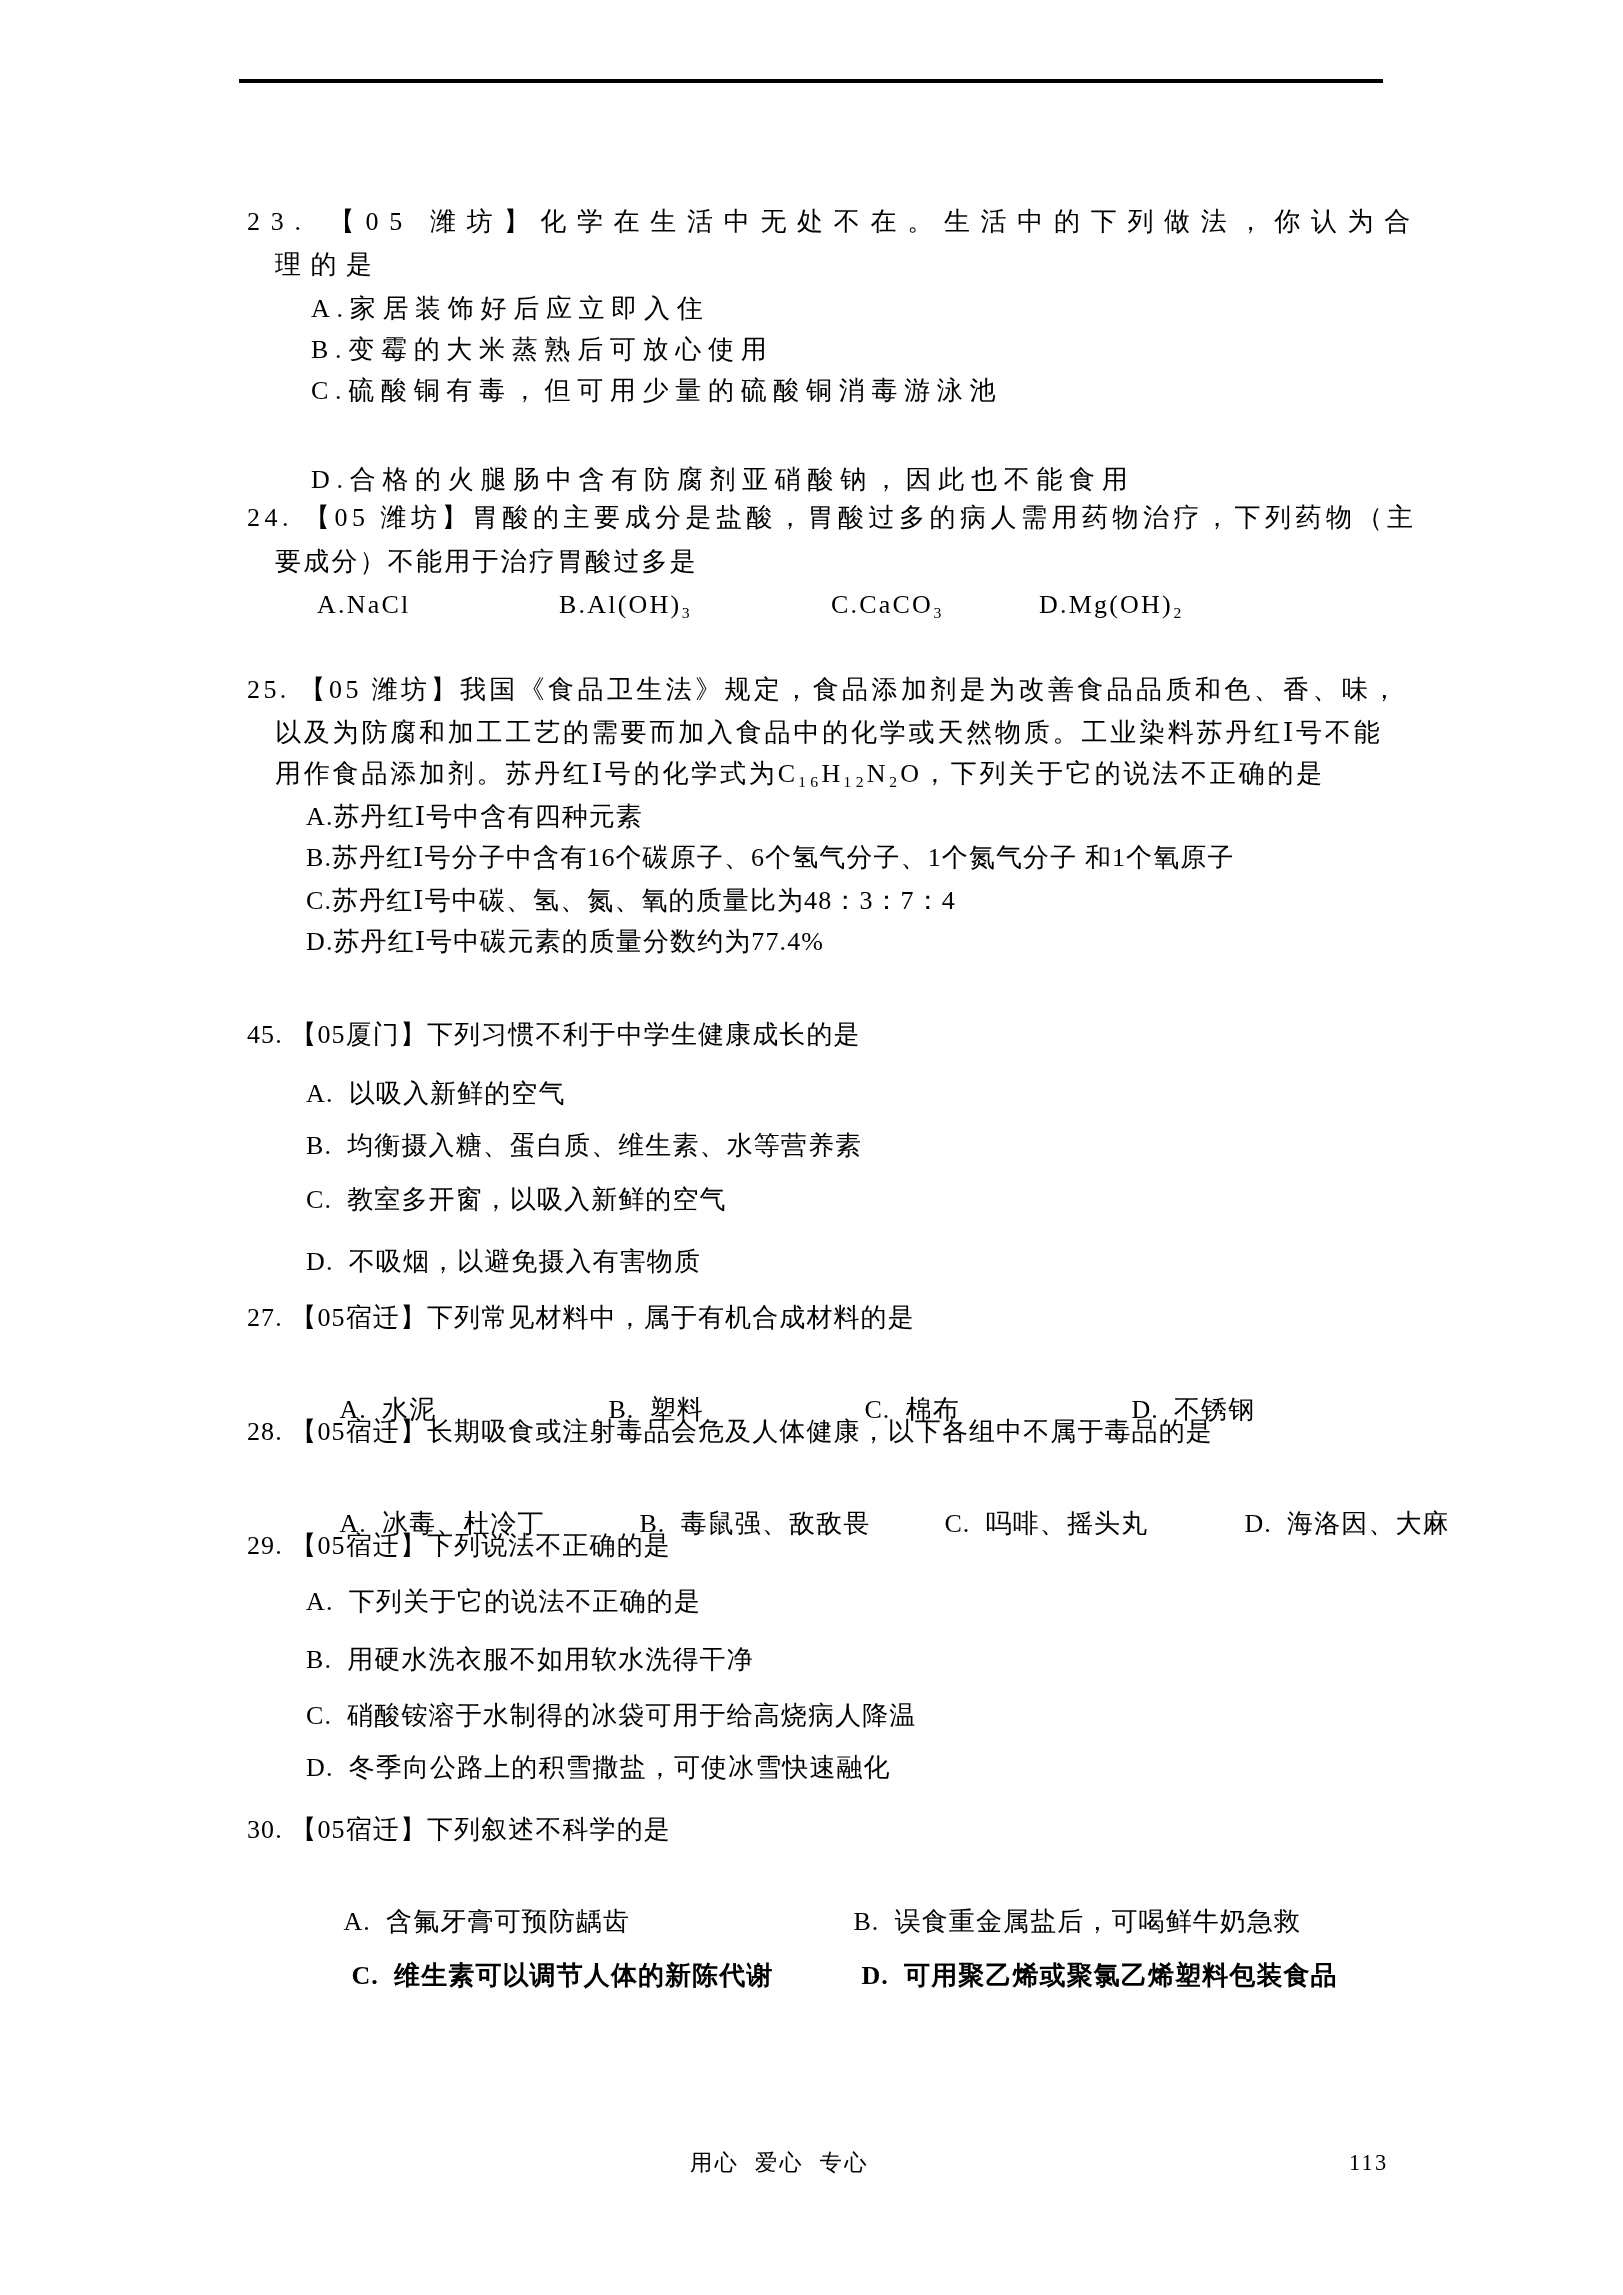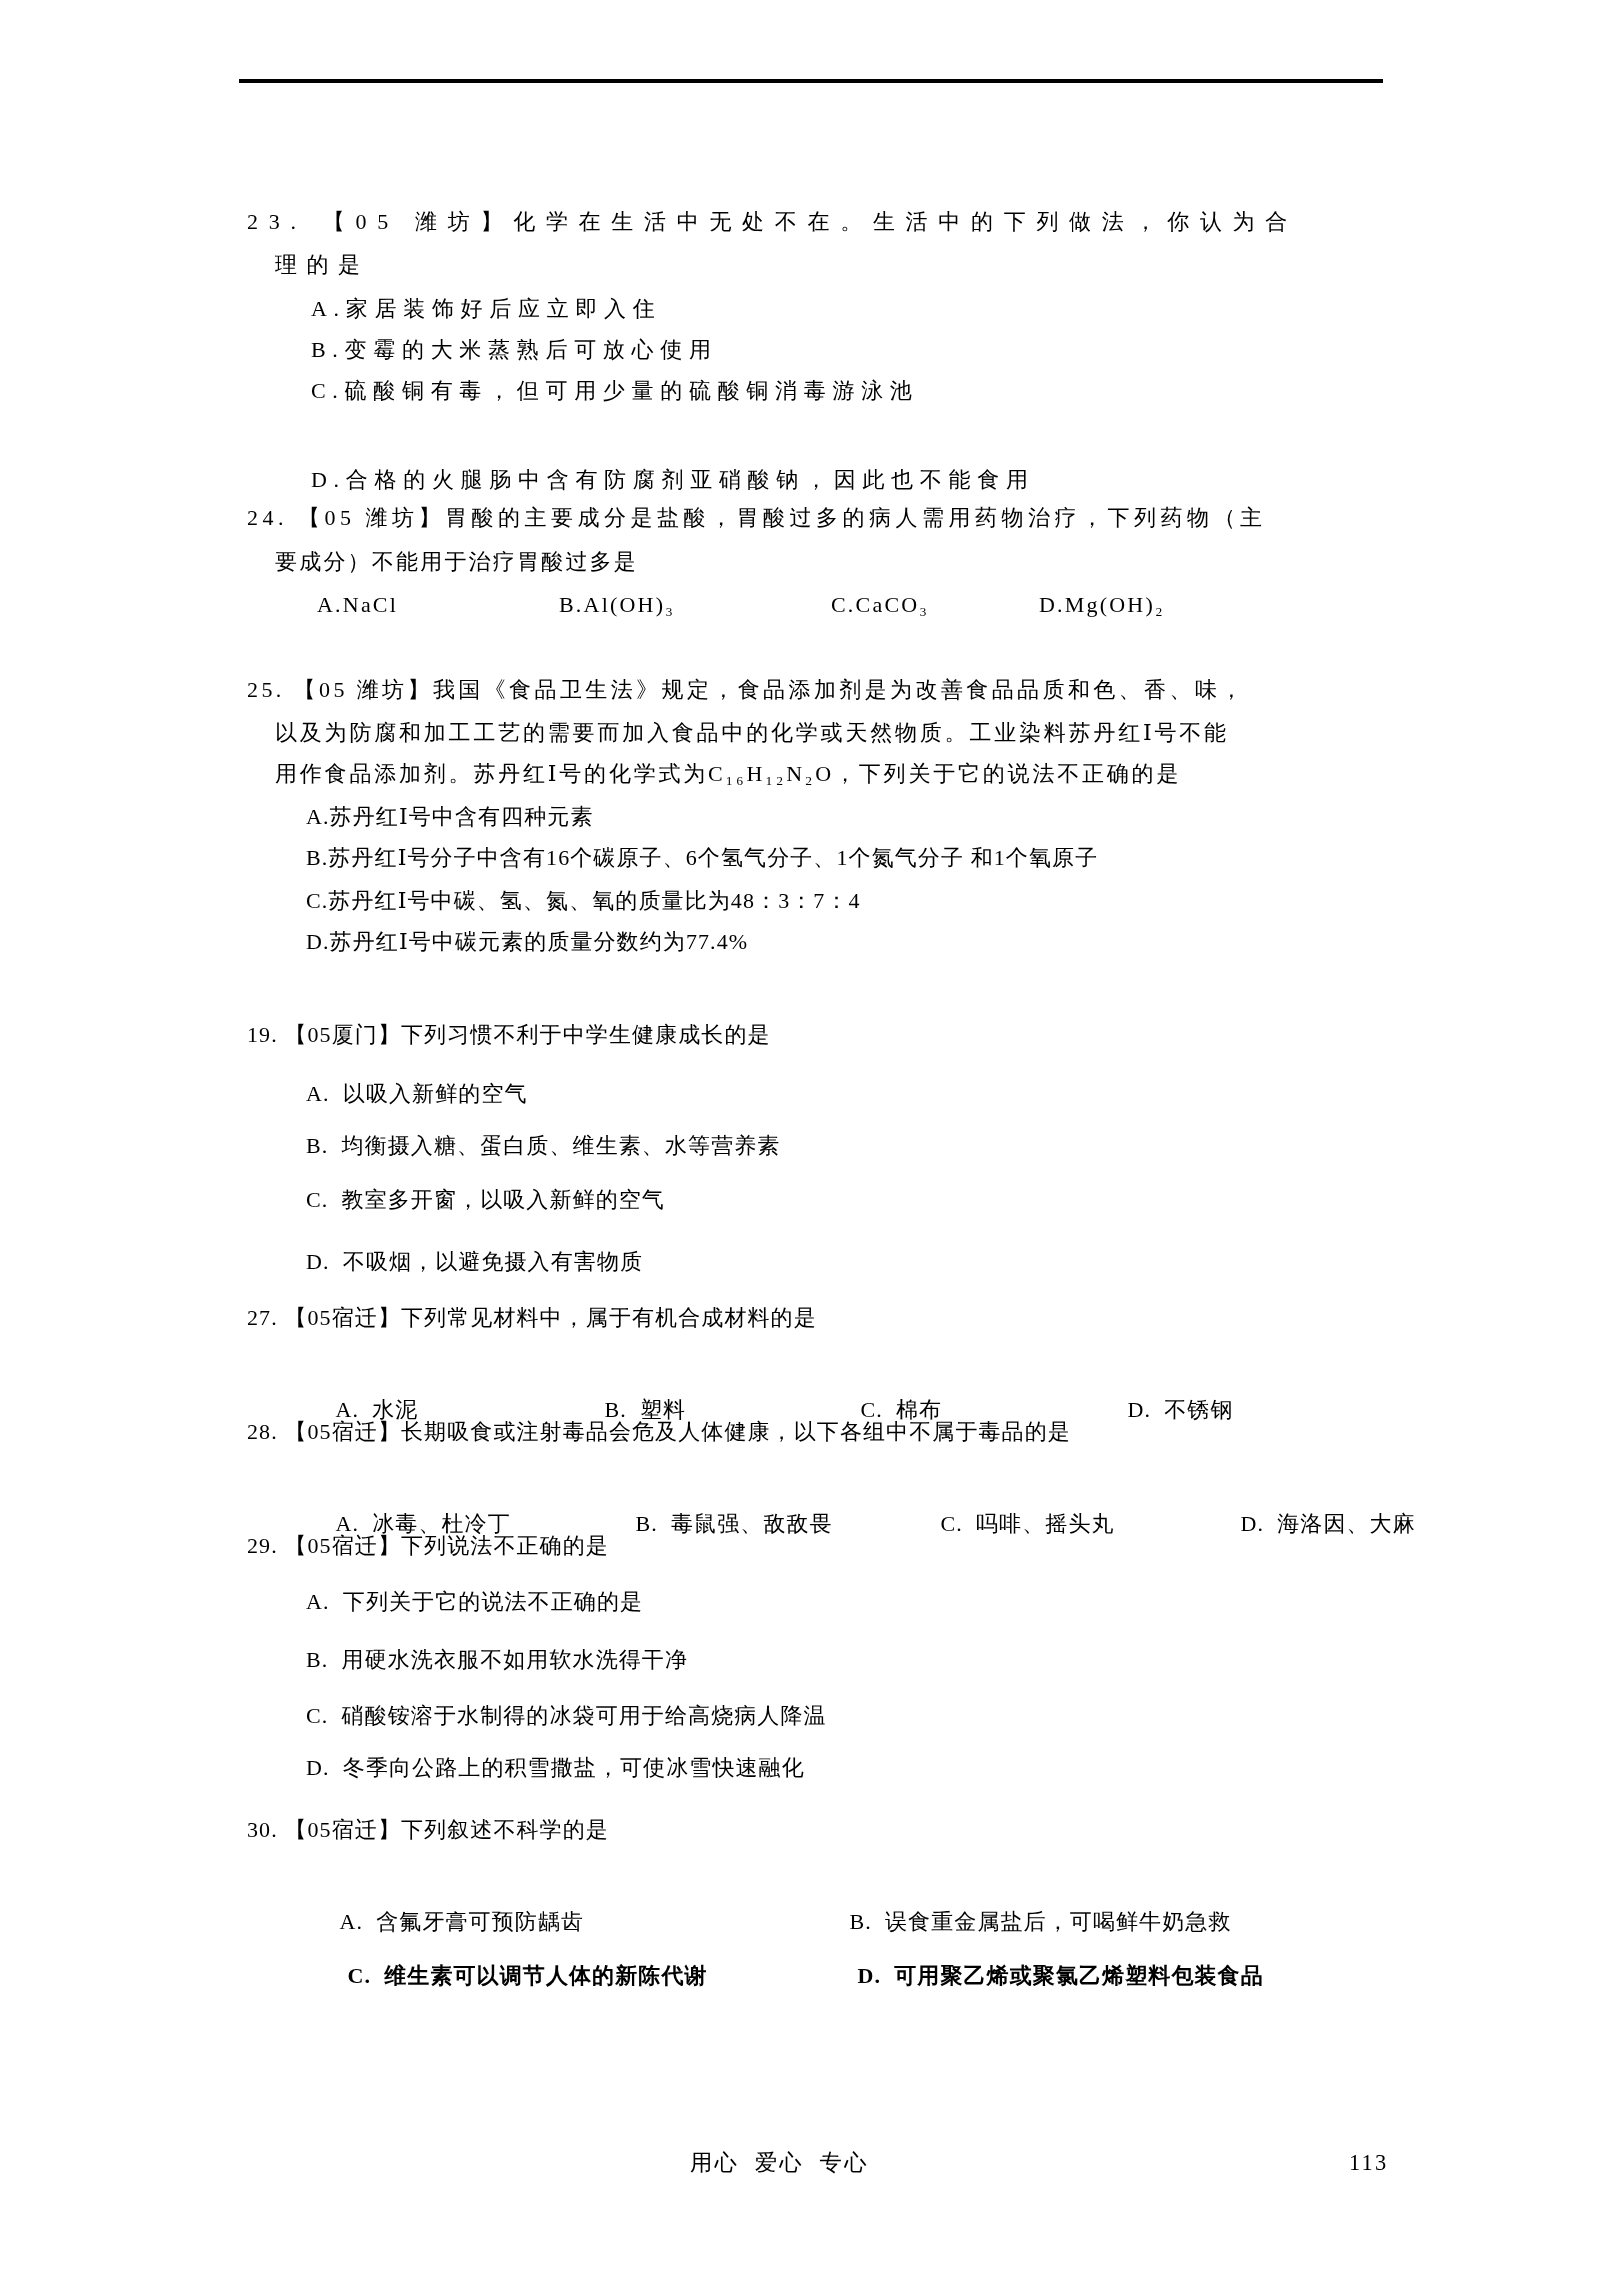--- a/index.html
+++ b/index.html
@@ -15,21 +15,21 @@
   .top-rule{
     position:absolute;
     left:239px;
     top:79px;
     width:1144px;
     height:3.9px;
     background:#000000;
   }
   .ln{
     position:absolute;
-    font-size:22px;
+    font-size:26px;
     line-height:34px;
     white-space:nowrap;
     color:#000;
   }
   .pre{white-space:pre;}
   .ls2{letter-spacing:1.1px;}
   .ls4{letter-spacing:2.2px;}
   .ls5{letter-spacing:2.8px;}
   .ls6{letter-spacing:3.4px;}
   .ls8{letter-spacing:4.5px;}
@@ -69,21 +69,21 @@
   </div>
 
   <div class="ln ls6" style="left:247px;top:673px;text-align:right;">25. 【05 潍坊】我国《食品卫生法》规定，食品添加剂是为改善食品品质和色、香、味，</div>
   <div class="ln ls5" style="left:275px;top:716px;">以及为防腐和加工工艺的需要而加入食品中的化学或天然物质。工业染料苏丹红Ⅰ号不能</div>
   <div class="ln ls5" style="left:275px;top:757px;">用作食品添加剂。苏丹红Ⅰ号的化学式为C₁₆H₁₂N₂O，下列关于它的说法不正确的是</div>
   <div class="ln ls2" style="left:306px;top:800px;">A.苏丹红Ⅰ号中含有四种元素</div>
   <div class="ln ls2" style="left:306px;top:841px;">B.苏丹红Ⅰ号分子中含有16个碳原子、6个氢气分子、1个氮气分子 和1个氧原子</div>
   <div class="ln ls2" style="left:306px;top:884px;">C.苏丹红Ⅰ号中碳、氢、氮、氧的质量比为48：3：7：4</div>
   <div class="ln ls2" style="left:306px;top:925px;">D.苏丹红Ⅰ号中碳元素的质量分数约为77.4%</div>
 
-  <div class="ln ls2" style="left:247px;top:1018px;">19. 【05厦门】下列习惯不利于中学生健康成长的是</div>
+  <div class="ln ls2" style="left:247px;top:1018px;">45. 【05厦门】下列习惯不利于中学生健康成长的是</div>
   <div class="ln ls2 pre" style="left:306px;top:1077px;">A.  以吸入新鲜的空气</div>
   <div class="ln ls2 pre" style="left:306px;top:1129px;">B.  均衡摄入糖、蛋白质、维生素、水等营养素</div>
   <div class="ln ls2 pre" style="left:306px;top:1183px;">C.  教室多开窗，以吸入新鲜的空气</div>
   <div class="ln ls2 pre" style="left:306px;top:1245px;">D.  不吸烟，以避免摄入有害物质</div>
 
   <div class="ln ls2" style="left:247px;top:1301px;">27. 【05宿迁】下列常见材料中，属于有机合成材料的是</div>
   <div class="ln ls2 pre" style="left:289px;top:1359px;">
     <span class="opt w444">A.  水泥</span><span class="opt w420">B.  塑料</span><span class="opt w440">C.  棉布</span><span class="opt">D.  不锈钢</span>
   </div>
 

